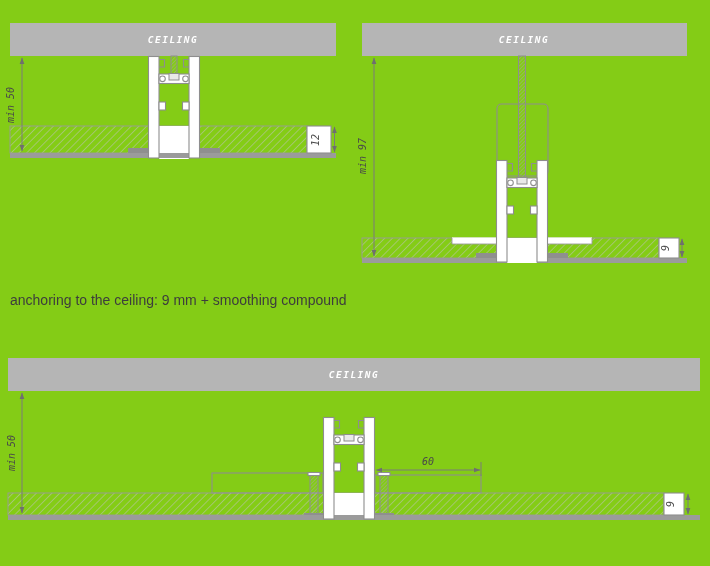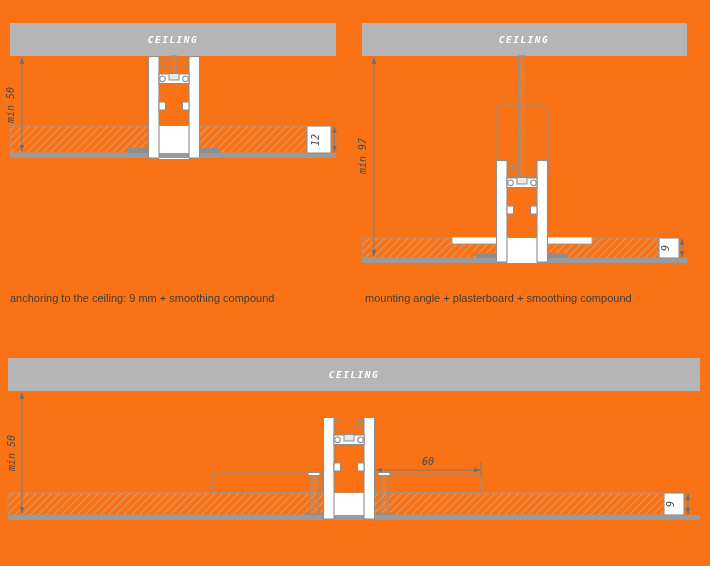--- a/index.html
+++ b/index.html
@@ -1,31 +1,31 @@
 <!DOCTYPE html>
 <html><head>
 <meta charset="utf-8">
 <style>
   html,body{margin:0;padding:0;background:#fff;}
-  #stage{position:relative;width:710px;height:566px;background:#f97316;overflow:hidden;
+  #stage{position:relative;width:710px;height:566px;background:#84cc16;overflow:hidden;
          font-family:"Liberation Sans",sans-serif;}
   svg{position:absolute;left:0;top:0;}
   .ln   {stroke:#8e8e8e;stroke-width:1.1;fill:none;}
   .lnf  {stroke:#8e8e8e;stroke-width:1.1;fill:#ffffff;}
   .clip {stroke:#8e8e8e;stroke-width:1;fill:#e9e9e9;}
   .dimln{stroke:#7a7a7a;stroke-width:1;fill:none;}
   .hrect{fill:url(#hatch);stroke:#9a9a9a;stroke-width:0.9;}
   .srect{fill:url(#shatch);stroke:#8e8e8e;stroke-width:1;}
   .dark {fill:#8f8f8f;}
   .surface{fill:#9b9b9b;}
   .white{fill:#ffffff;}
   .stepln{stroke:#9a9a9a;stroke-width:0.9;fill:none;}
   .ceiltext{font:italic bold 9.5px "DejaVu Sans Mono",monospace;fill:#ffffff;letter-spacing:1.5px;}
   .dimtext {font:italic 10px "DejaVu Sans Mono",monospace;fill:#4a4a4a;}
-  .caption{position:absolute;font-size:11px;color:#3d3d3d;white-space:nowrap;
+  .caption{position:absolute;font-size:14px;color:#3d3d3d;white-space:nowrap;
            font-family:"Liberation Sans",sans-serif;}
 </style>
 </head>
 <body>
 
 <div id="stage">
 
 <svg width="710" height="566" viewBox="0 0 710 566">
   <defs>
     <pattern id="hatch" width="5.5" height="5.5" patternUnits="userSpaceOnUse" patternTransform="rotate(45)">
@@ -151,15 +151,14 @@
     </g>
     <g>
       <rect class="lnf" x="664" y="493" width="20" height="22"></rect>
       <text class="dimtext" x="674" y="504" text-anchor="middle" transform="rotate(-90 674 504)">9</text>
       <line class="dimln" x1="688" y1="494" x2="688" y2="514" marker-start="url(#arr)" marker-end="url(#arr)"></line>
     </g>
   </g>
 </svg>
 
 <div class="caption" style="left:10px;top:292px;">anchoring to the ceiling: 9 mm + smoothing compound</div>
-<div class="caption" style="left:365px;top:292px;">mounting angle + plasterboard + smoothing compound</div>
 
 </div>
 
 </body></html>

